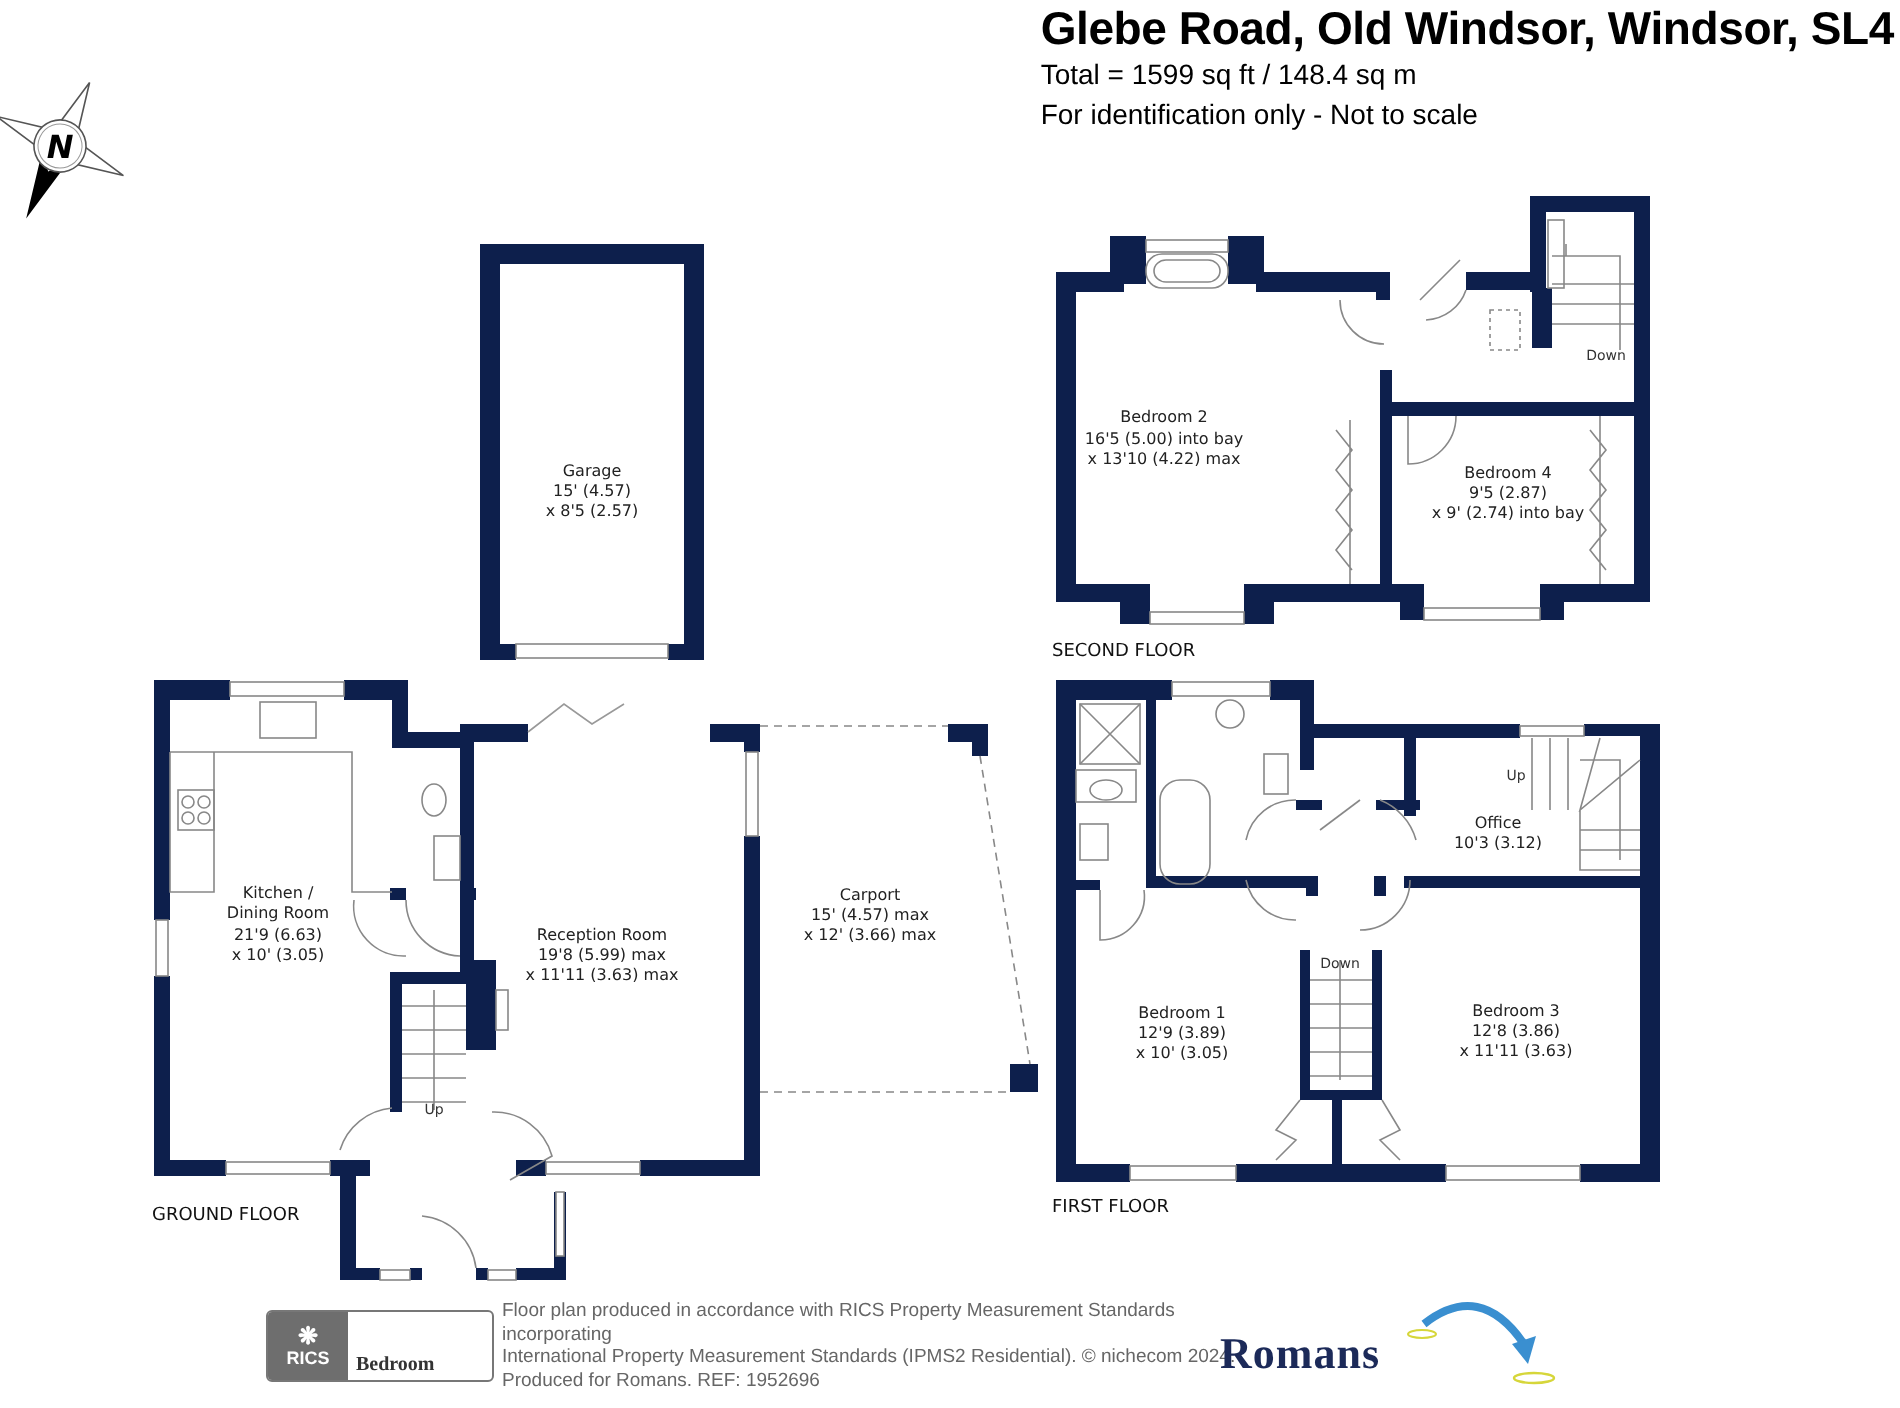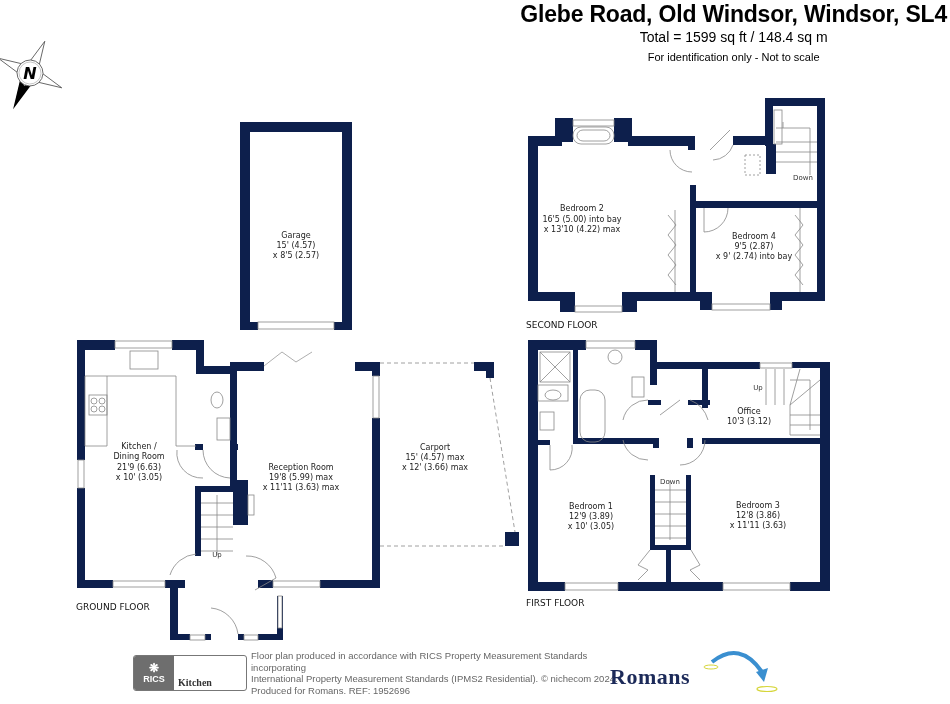--- a/index.html
+++ b/index.html
@@ -1,20 +1,20 @@
 <!DOCTYPE html>
 <html><head>
 <meta charset="utf-8">
 <style>
   html, body { margin:0; padding:0; background:#ffffff; }
   body { width:950px; height:704px; position:relative; overflow:hidden; font-family:"Liberation Sans", sans-serif; color:#000; }
-  .hdr { position:absolute; right:3px; top:0; text-align:center; }
+  .hdr { position:absolute; right:3px; top:0; text-align:left; }
   .hdr .title { font-size:23px; font-weight:bold; line-height:28px; letter-spacing:-0.2px; }
   .hdr .line { font-size:14px; line-height:19px; }
-  .hdr .note { font-size:11px; line-height:16px; margin-top:2px; }
+  .hdr .note { font-size:14px; line-height:16px; margin-top:2px; }
   svg.plan { position:absolute; left:0; top:0; }
   .room-label { font-family:"DejaVu Sans", sans-serif; font-size:8px; fill:#222; text-anchor:middle; }
   .floor-label { font-family:"DejaVu Sans", sans-serif; font-size:9px; fill:#111; }
   .small { font-family:"DejaVu Sans", sans-serif; font-size:7px; fill:#333; text-anchor:middle; }
   .footer { position:absolute; left:133px; top:655px; height:36px; display:flex; align-items:center; }
   .rics { display:flex; height:34px; border:1px solid #777; border-radius:3px; overflow:hidden; }
   .rics .logo { width:40px; background:#6e6e6e; color:#fff; font-size:9px; font-weight:bold; display:flex; flex-direction:column; align-items:center; justify-content:center; }
   .rics .logo .glyph { font-size:12px; line-height:12px; }
   .rics .cert { width:64px; font-family:Liberation Serif, serif; font-size:10px; font-weight:bold; line-height:10px; color:#333; padding:2px 4px; display:flex; flex-direction:column; justify-content:flex-end;gap:20px; }
   .disclaimer { margin-left:4px; font-size:9.5px; line-height:11.5px; color:#666; width:370px; }
@@ -270,21 +270,21 @@
 
 <div class="footer">
   <div class="rics">
     <div class="logo">
       <span class="glyph">❋</span>
       <span>RICS</span>
     </div>
     <div class="cert">
       <span>Certified</span>
       <span>Measurer</span>
-      <span>Kitchen</span>
+      <span>Bedroom</span>
     </div>
   </div>
   <div class="disclaimer">
     <div>Floor plan produced in accordance with RICS Property Measurement Standards incorporating</div>
     <div>International Property Measurement Standards (IPMS2 Residential).   © nichecom 2024.</div>
     <div>Produced for Romans.   REF: 1952696</div>
   </div>
 </div>
 
 <div class="brand">

